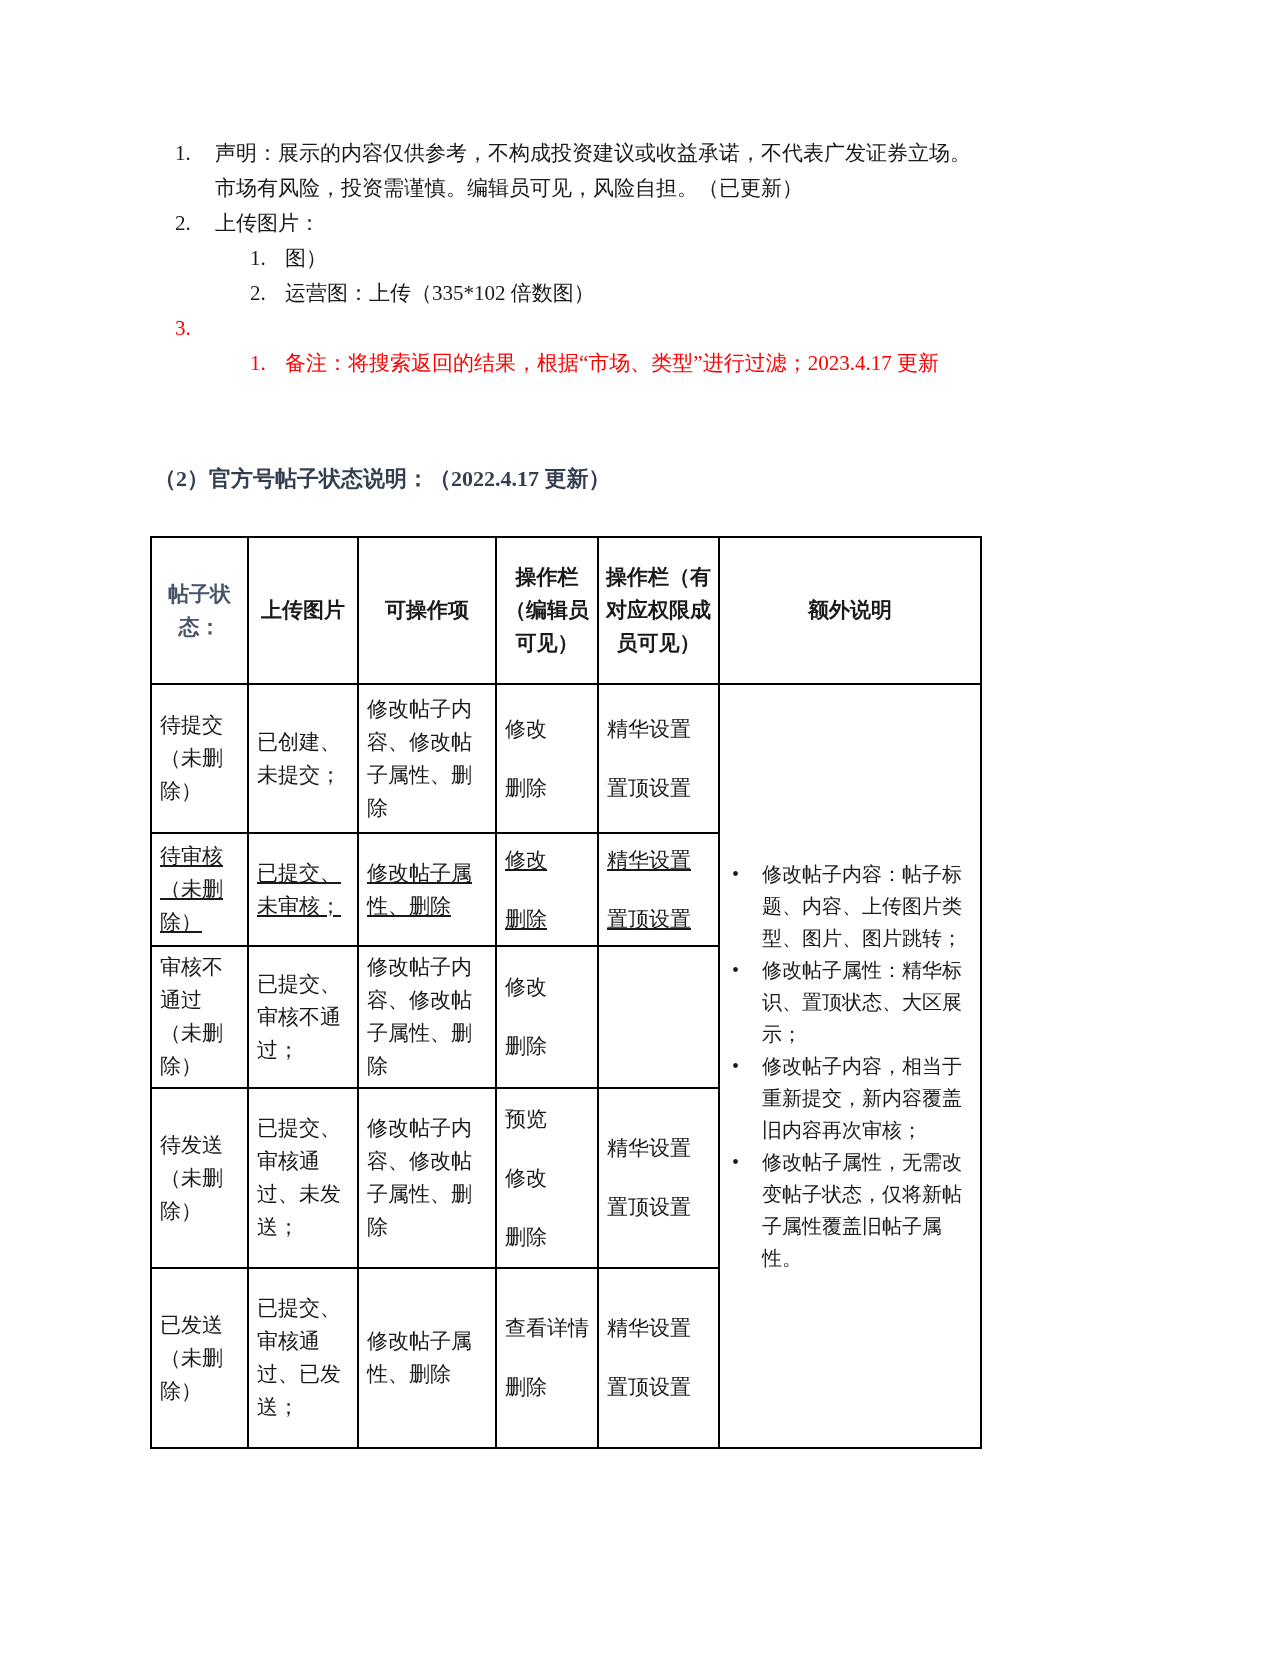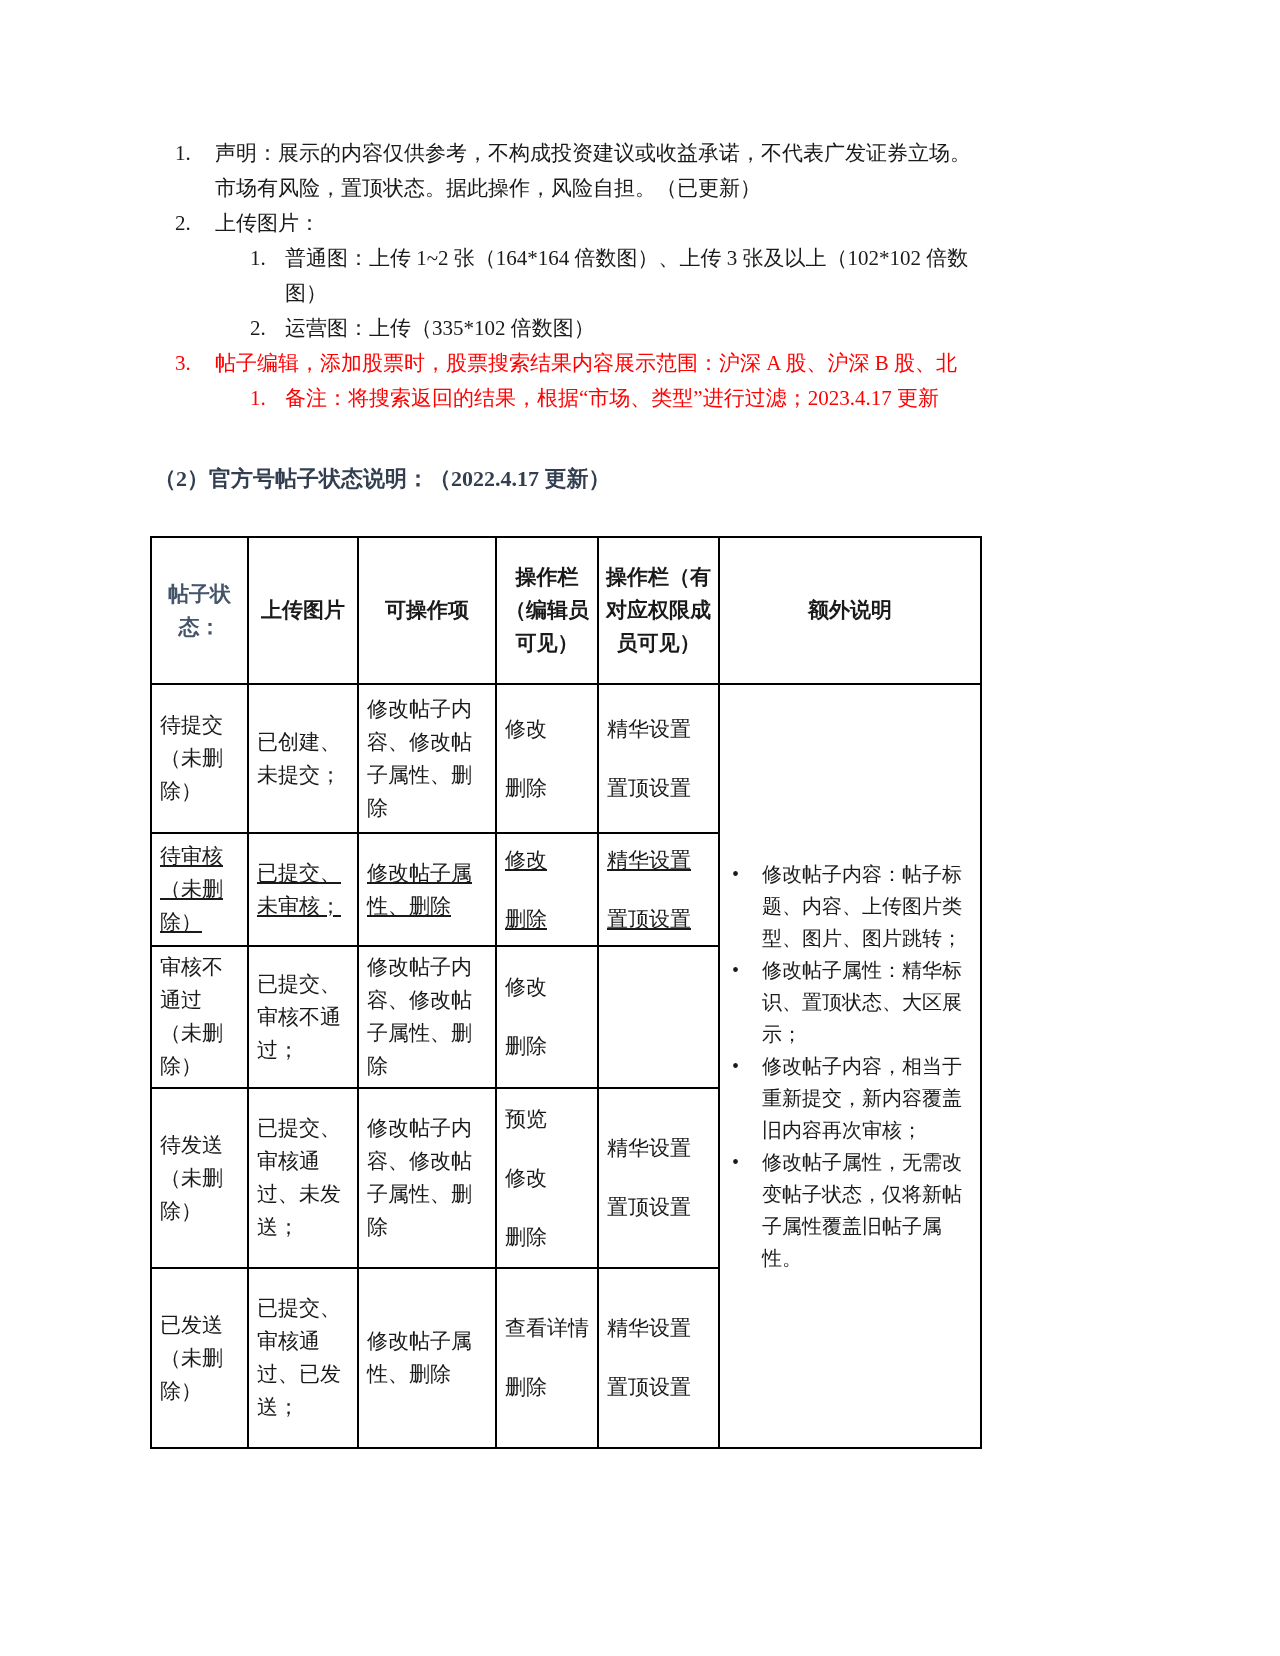--- a/index.html
+++ b/index.html
@@ -56,50 +56,48 @@
 <body>
 
 <div class="page">
 
   <div class="toplist">
 
     <div class="li">
       <span class="num">1.</span>
       <span class="body">
         <div>声明：展示的内容仅供参考，不构成投资建议或收益承诺，不代表广发证券立场。</div>
-        <div>市场有风险，置顶状态。据此操作，风险自担。（已更新）</div>
+        <div>市场有风险，投资需谨慎。编辑员可见，风险自担。（已更新）</div>
       </span>
     </div>
 
     <div class="li">
       <span class="num">2.</span>
       <span class="body">
         <div>上传图片：</div>
       </span>
     </div>
 
     <div class="li sub">
       <span class="num">1.</span>
       <span class="body">
-        <div>普通图：上传 1~2 张（164*164 倍数图）、上传 3 张及以上（102*102 倍数</div>
         <div>图）</div>
       </span>
     </div>
 
     <div class="li sub">
       <span class="num">2.</span>
       <span class="body">
         <div>运营图：上传（335*102 倍数图）</div>
       </span>
     </div>
 
     <div class="li red">
       <span class="num">3.</span>
       <span class="body">
-        <div>帖子编辑，添加股票时，股票搜索结果内容展示范围：沪深 A 股、沪深 B 股、北</div>
       </span>
     </div>
 
     <div class="li sub red">
       <span class="num">1.</span>
       <span class="body">
         <div>备注：将搜索返回的结果，根据“市场、类型”进行过滤；2023.4.17 更新</div>
       </span>
     </div>
 

